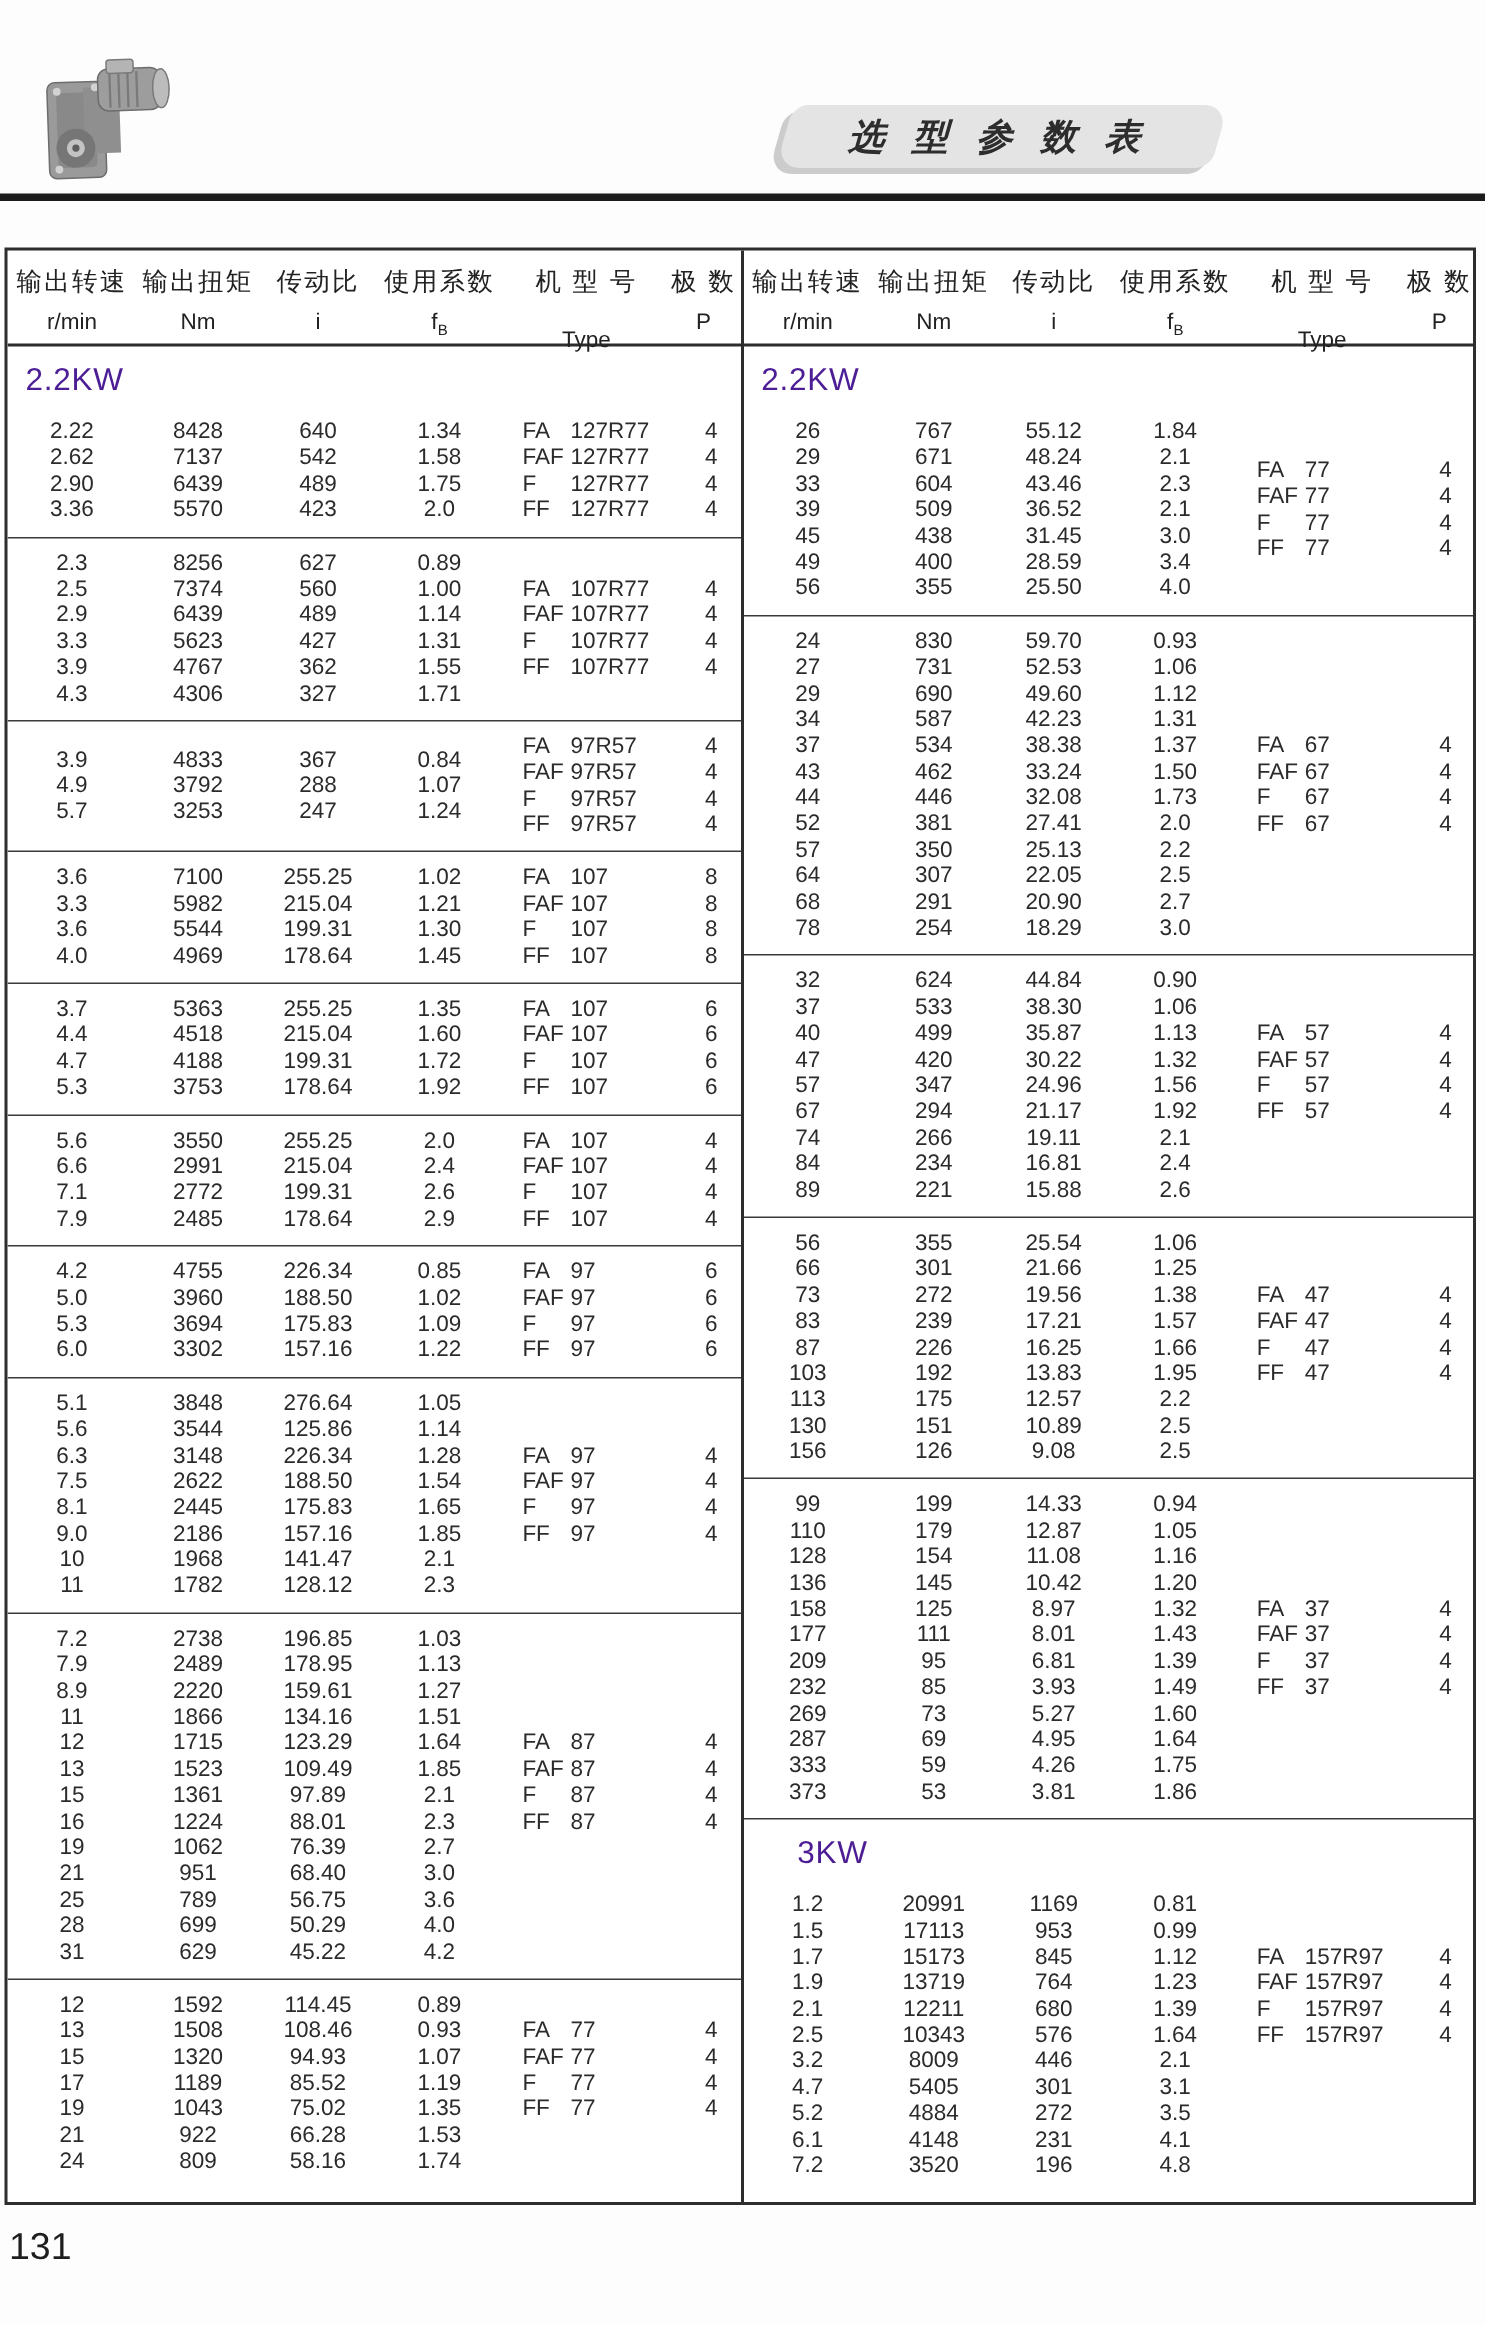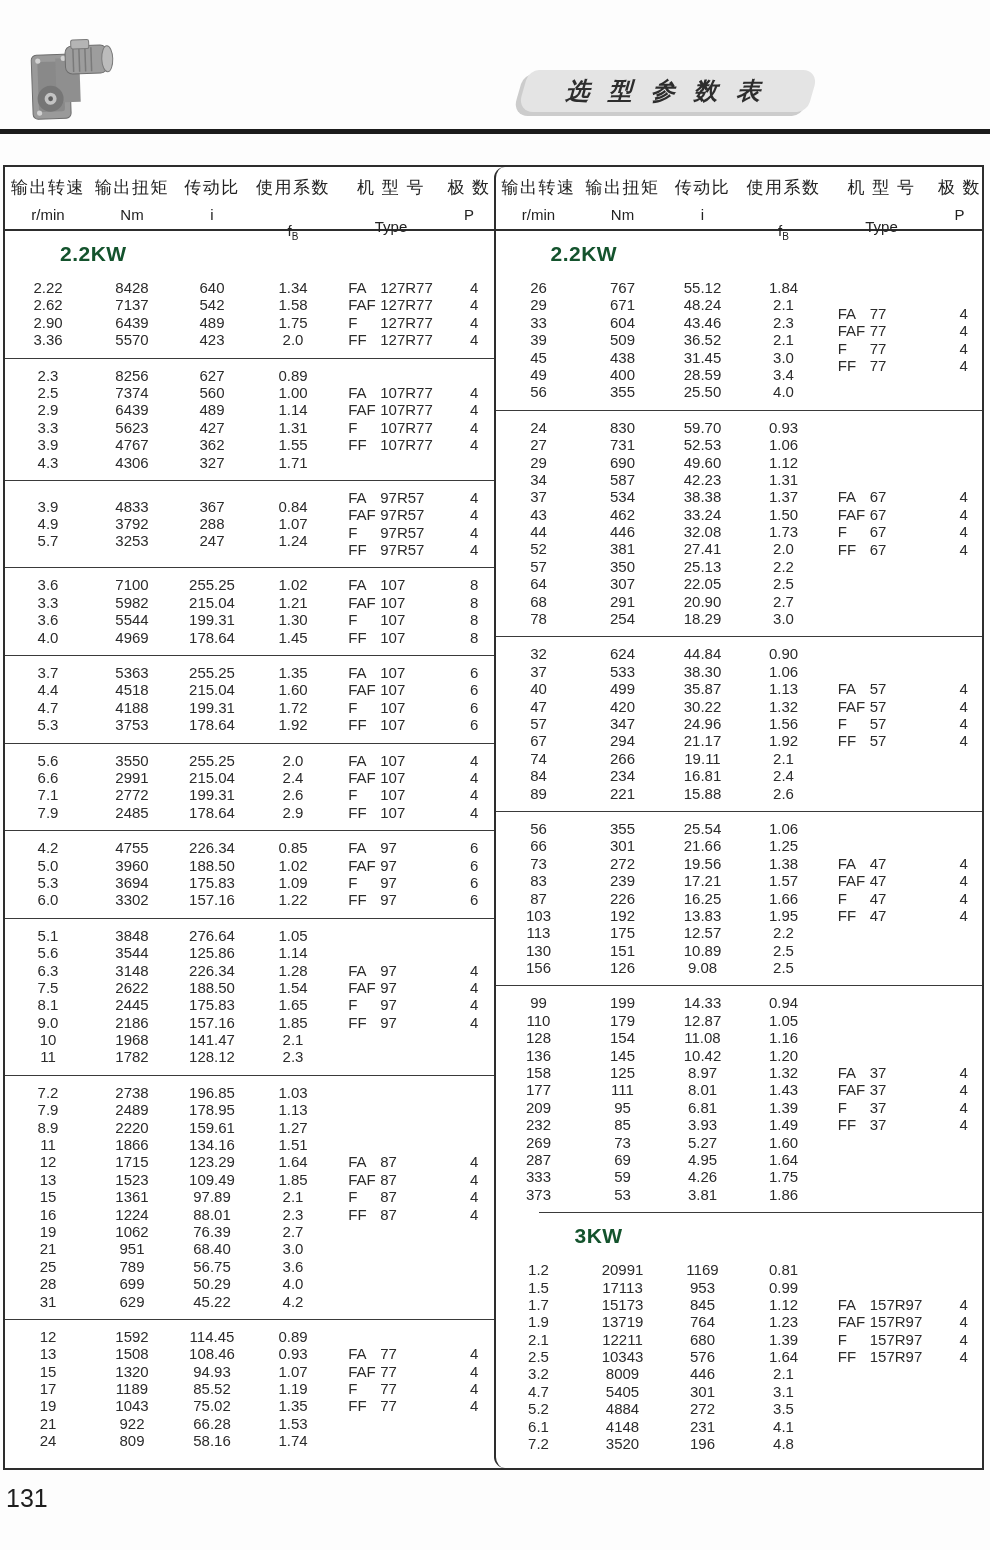--- a/index.html
+++ b/index.html
@@ -19,36 +19,36 @@
   }
   .banner-text{
     font-size:24px;font-weight:bold;letter-spacing:6px;color:#2d2d2d;white-space:nowrap;
   }
   .top-rule{position:absolute;left:0;top:129px;width:990px;height:5px;background:#1c1c1c;}
   
   .tables{
     position:absolute;left:3px;top:165px;width:981px;height:1305px;
     border:2px solid #2d2d2d;display:flex;background:#fff;box-sizing:border-box;
   }
-  .col{width:50%;height:100%;overflow:hidden;box-sizing:border-box;border-radius:11px;}
+  .col{width:50%;height:100%;overflow:hidden;box-sizing:border-box;}
   .col-right{border-left:2px solid #2d2d2d;}
   
   .thead{
     height:64px;border-bottom:2px solid #2d2d2d;display:flex;
     padding-top:9px;box-sizing:border-box;
   }
   .th{display:flex;flex-direction:column;align-items:center;}
   .th .zh{font-size:17px;letter-spacing:1.5px;white-space:nowrap;}
   .th .un{font-size:15px;margin-top:7px;}
   .th .un sub{font-size:10px;}
-  .w1{width:86px;}.w2{width:82px;}.w3{width:78px;}.w4{width:84px;gap:16px;}.w5{width:112px;gap:12px;}.w6{width:44px;}
+  .w1{width:86px;}.w2{width:82px;}.w3{width:78px;}.w4{width:84px;}.w5{width:112px;gap:12px;}.w6{width:44px;}
   
   .section-title{
-    font-size:21px;font-weight:bold;letter-spacing:0.5px;
-    padding:9px 0 4px 12px;line-height:27px;color:#14532d;margin-left:43px;
+    font-size:21px;font-weight:normal;letter-spacing:0.5px;
+    padding:9px 0 4px 12px;line-height:27px;color:#4c1d95;
   }
   .sep-top{border-top:1.5px solid #3a3a3a;padding-left:36px;}
   .block{display:flex;align-items:center;padding:8px 0 9px 0;}
   .block.toptypes{align-items:flex-start;}
   .nums{display:flex;flex-direction:column;width:330px;}
   .trow{display:flex;height:17.4px;line-height:17.4px;font-size:15px;color:#2b2b2b;}
   .trow .c1{width:86px;text-align:center;}
   .trow .c2{width:82px;text-align:center;}
   .trow .c3{width:78px;text-align:center;}
   .trow .c4{width:84px;text-align:center;}

